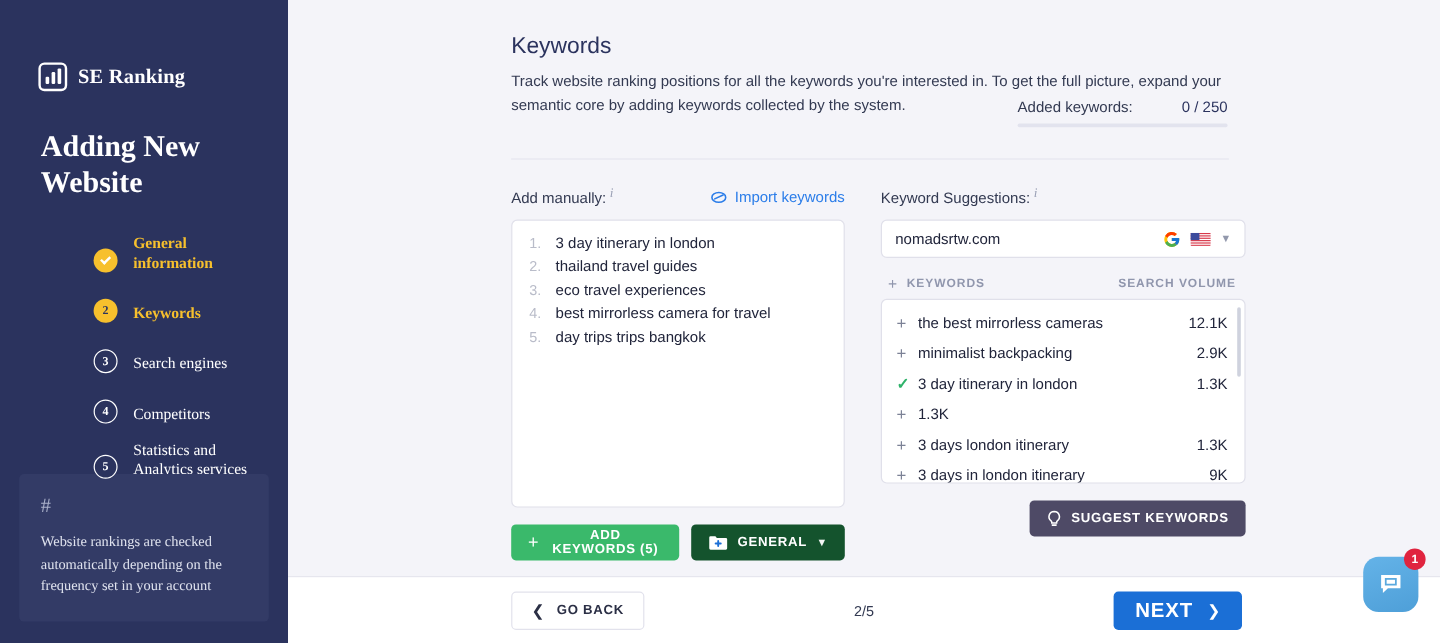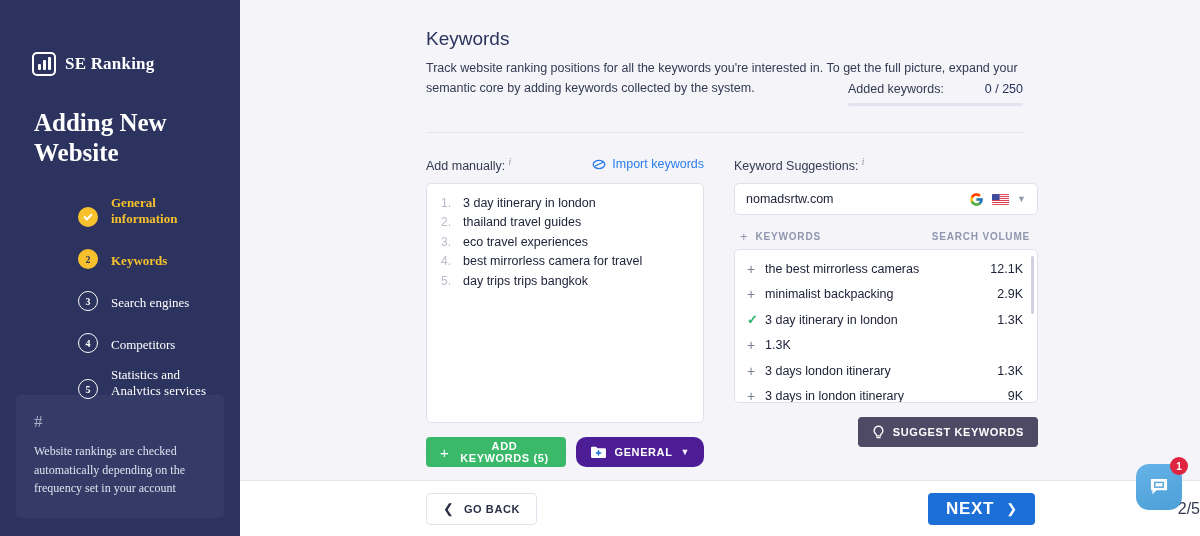--- a/index.html
+++ b/index.html
@@ -118,21 +118,21 @@
 
   .btn-row { display: flex; gap: 10px; margin-top: 14px; }
   .btn {
     display:flex; align-items:center; justify-content:center; gap: 8px;
     border: none; border-radius: 4px; cursor: pointer;
     font-size: 11px; font-weight: 700; letter-spacing: .6px;
     height: 30px; padding: 0 14px; color: #ffffff;
     font-family: Liberation Sans, sans-serif;
   }
   .btn-green { background: #3ab96b; }
-  .btn-blue { background: #4c1d95; border-radius: 10px; }
+  .btn-blue { background: #14532d; }
   .btn-purple { background: #4e4a66; }
   .plus-glyph { font-size: 15px; font-weight: 400; line-height: 1; }
   .folder-ico { width: 17px; height: 14px; position: relative; }
   .caret { font-size: 9px; opacity: .95; }
 
   
   .domain-field {
     background: #ffffff; border: 1px solid #e0e0ea; border-radius: 5px;
     height: 32px; display:flex; align-items:center; padding: 0 11px; gap: 8px;
   }
@@ -164,21 +164,21 @@
   .sugg-btn-row { margin-top: 14px; display:flex; justify-content:flex-end; }
 
   
   .f-back {
     position:absolute; left: 186px; background: #ffffff; border: 1px solid #e2e2ec;
     border-radius: 4px; height: 32px; display:flex; align-items:center; gap:10px;
     padding: 0 16px; cursor:pointer;
   }
   .f-back .t { font-size: 11px; font-weight: 700; letter-spacing: .6px; color:#2b2f45; }
   .f-back .a { font-size: 13px; color:#2b2f45; line-height:1; }
-  .f-page { position:absolute; left: 0; right: 0; text-align:right; font-size: 16px; color: #333a52; }
+  .f-page { position:absolute; left: 0; right: 0; text-align:center; font-size: 12px; color: #333a52; }
   .f-next {
     position:absolute; left: 688px; background: #1b6fd6; border: none; border-radius: 4px;
     height: 32px; display:flex; align-items:center; gap: 12px; padding: 0 18px; cursor:pointer;
   }
   .f-next .t { font-size: 17px; font-weight: 700; letter-spacing: .7px; color:#ffffff; }
   .f-next .a { font-size: 13px; color:#ffffff; line-height:1; }
 
   
   .chat {
     position: absolute; right: 18px; bottom: 26px; width: 46px; height: 46px;

